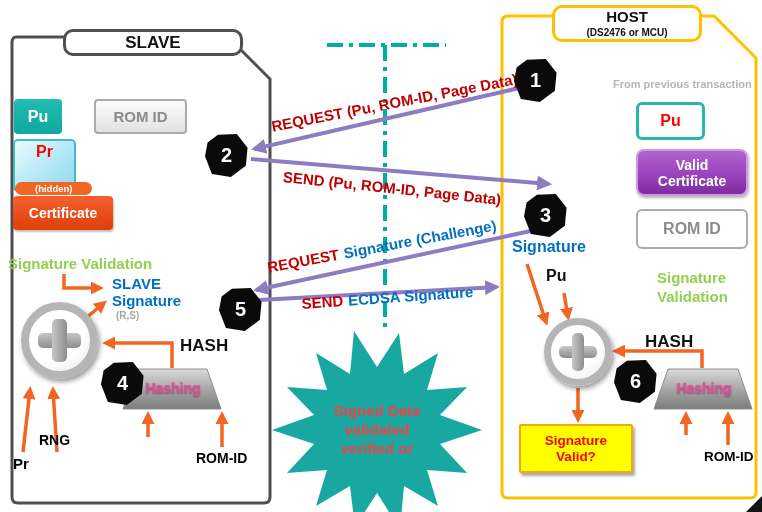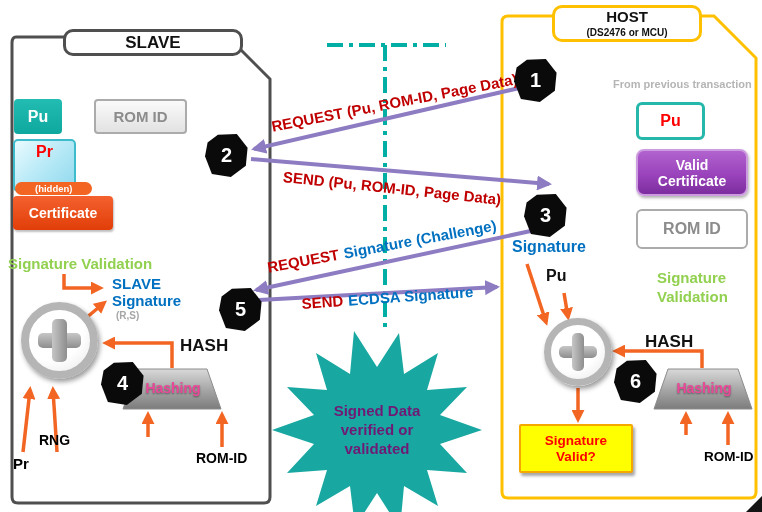--- a/index.html
+++ b/index.html
@@ -46,21 +46,21 @@
   .engine::before{content:"";position:absolute;left:14%;top:38%;width:72%;height:24%;
           background:linear-gradient(180deg,#C6C6C6,#8E8E8E);border-radius:5px;}
   .engine::after{content:"";position:absolute;top:14%;left:38%;height:72%;width:24%;
           background:linear-gradient(90deg,#C6C6C6,#8E8E8E);border-radius:5px;}
 
   .msg{position:absolute;font-size:15px;font-weight:bold;white-space:nowrap;transform-origin:left top;}
   .sp{margin-left:5px;}
 
   .trap-label{position:absolute;text-align:center;color:#ec4899;font-weight:bold;font-size:14px;
               text-shadow:0 1px 2px rgba(0,0,0,.45);}
-  .star-label{position:absolute;color:#701a75;font-weight:bold;font-size:15px;line-height:19px;text-align:center;}
+  .star-label{position:absolute;color:#ef4444;font-weight:bold;font-size:15px;line-height:19px;text-align:center;}
   .two-line{text-align:center;}
 </style>
 </head>
 <body>
 
 <div id="stage">
 
   <svg width="762" height="512" viewBox="0 0 762 512">
     <defs>
       <linearGradient id="trapGrad" x1="0" y1="0" x2="0" y2="1">
@@ -161,22 +161,22 @@
 
   <div class="badge" style="left:514px;top:59px;">1</div>
   <div class="badge" style="left:205px;top:134px;">2</div>
   <div class="badge" style="left:524px;top:194px;">3</div>
   <div class="badge" style="left:219px;top:288px;">5</div>
   <div class="badge" style="left:101px;top:362px;">4</div>
   <div class="badge" style="left:614px;top:360px;">6</div>
 
   <div class="star-label" style="left:313px;top:401px;width:128px;">
     <div>Signed Data</div>
+    <div>validated</div>
     <div>verified or</div>
-    <div>validated</div>
   </div>
 
   <div class="panel-title host-title" style="left:552px;top:5px;width:150px;">
     <div class="pt-main">HOST</div>
     <div class="pt-sub">(DS2476 or MCU)</div>
   </div>
 
   <div class="abs b" style="left:613px;top:78px;font-size:11px;color:#B5B5B5;">From previous transaction</div>
 
   <div class="chip pu-host" style="left:636px;top:102px;width:69px;height:38px;">Pu</div>

